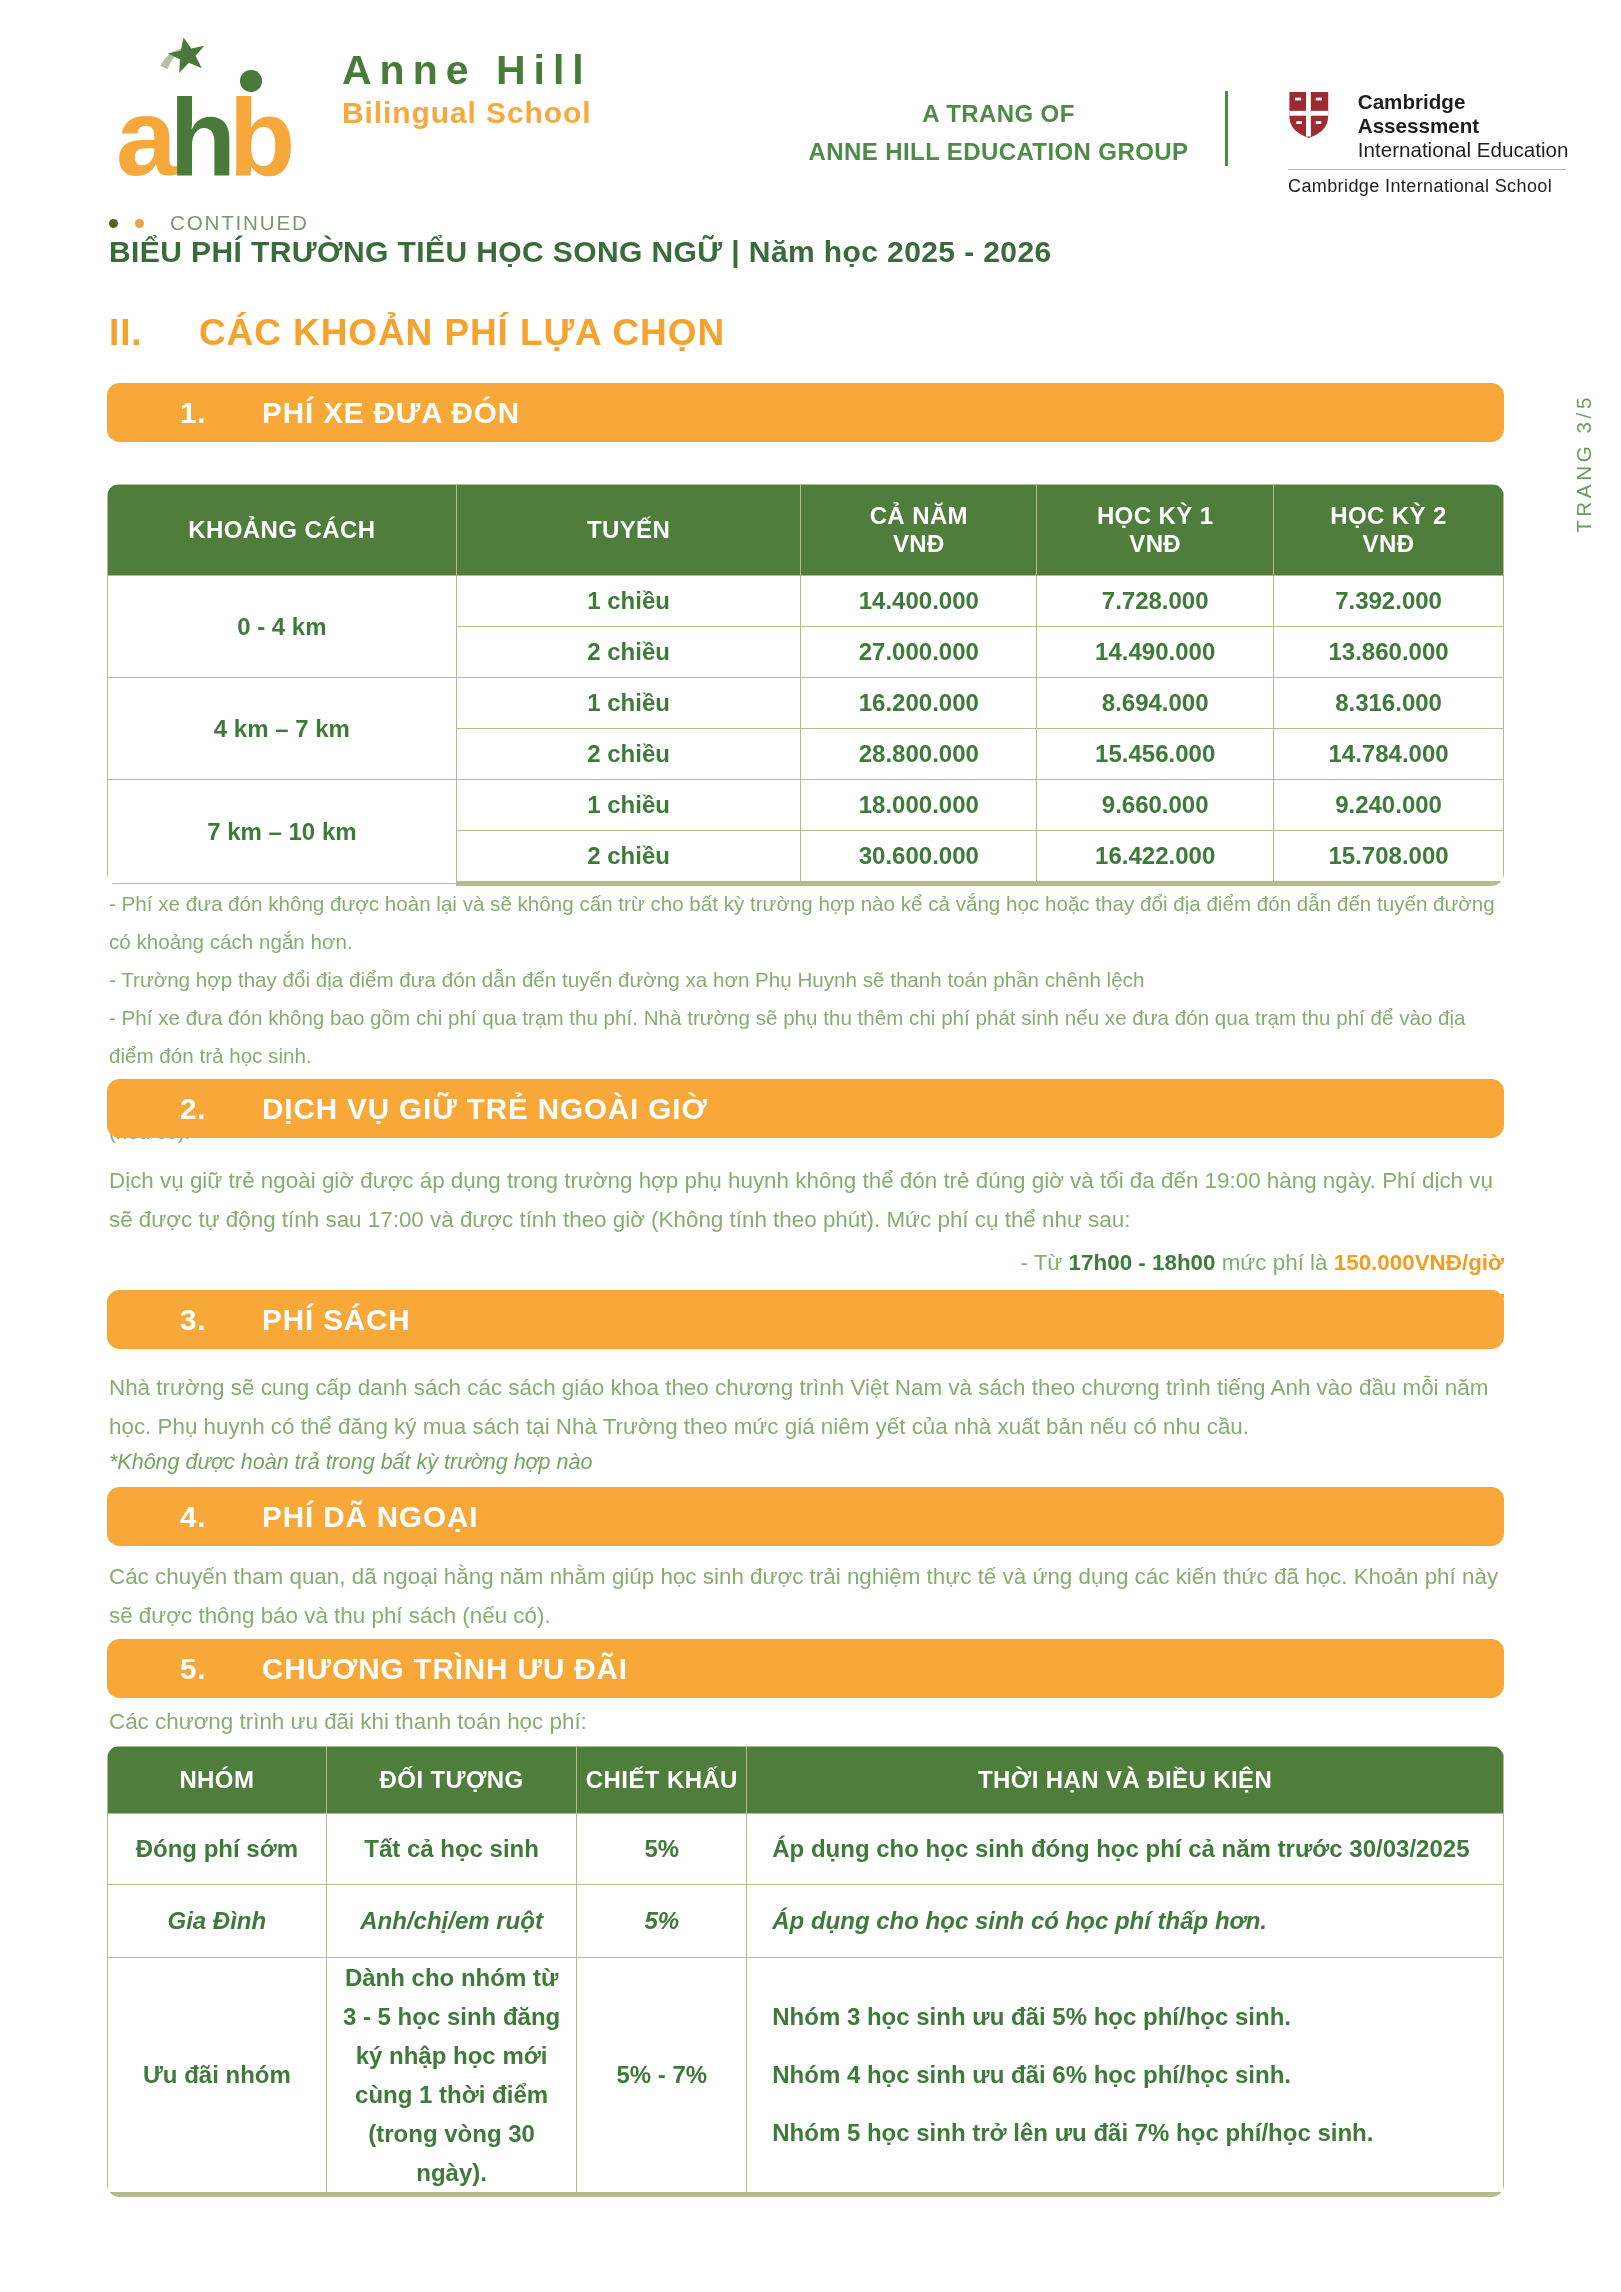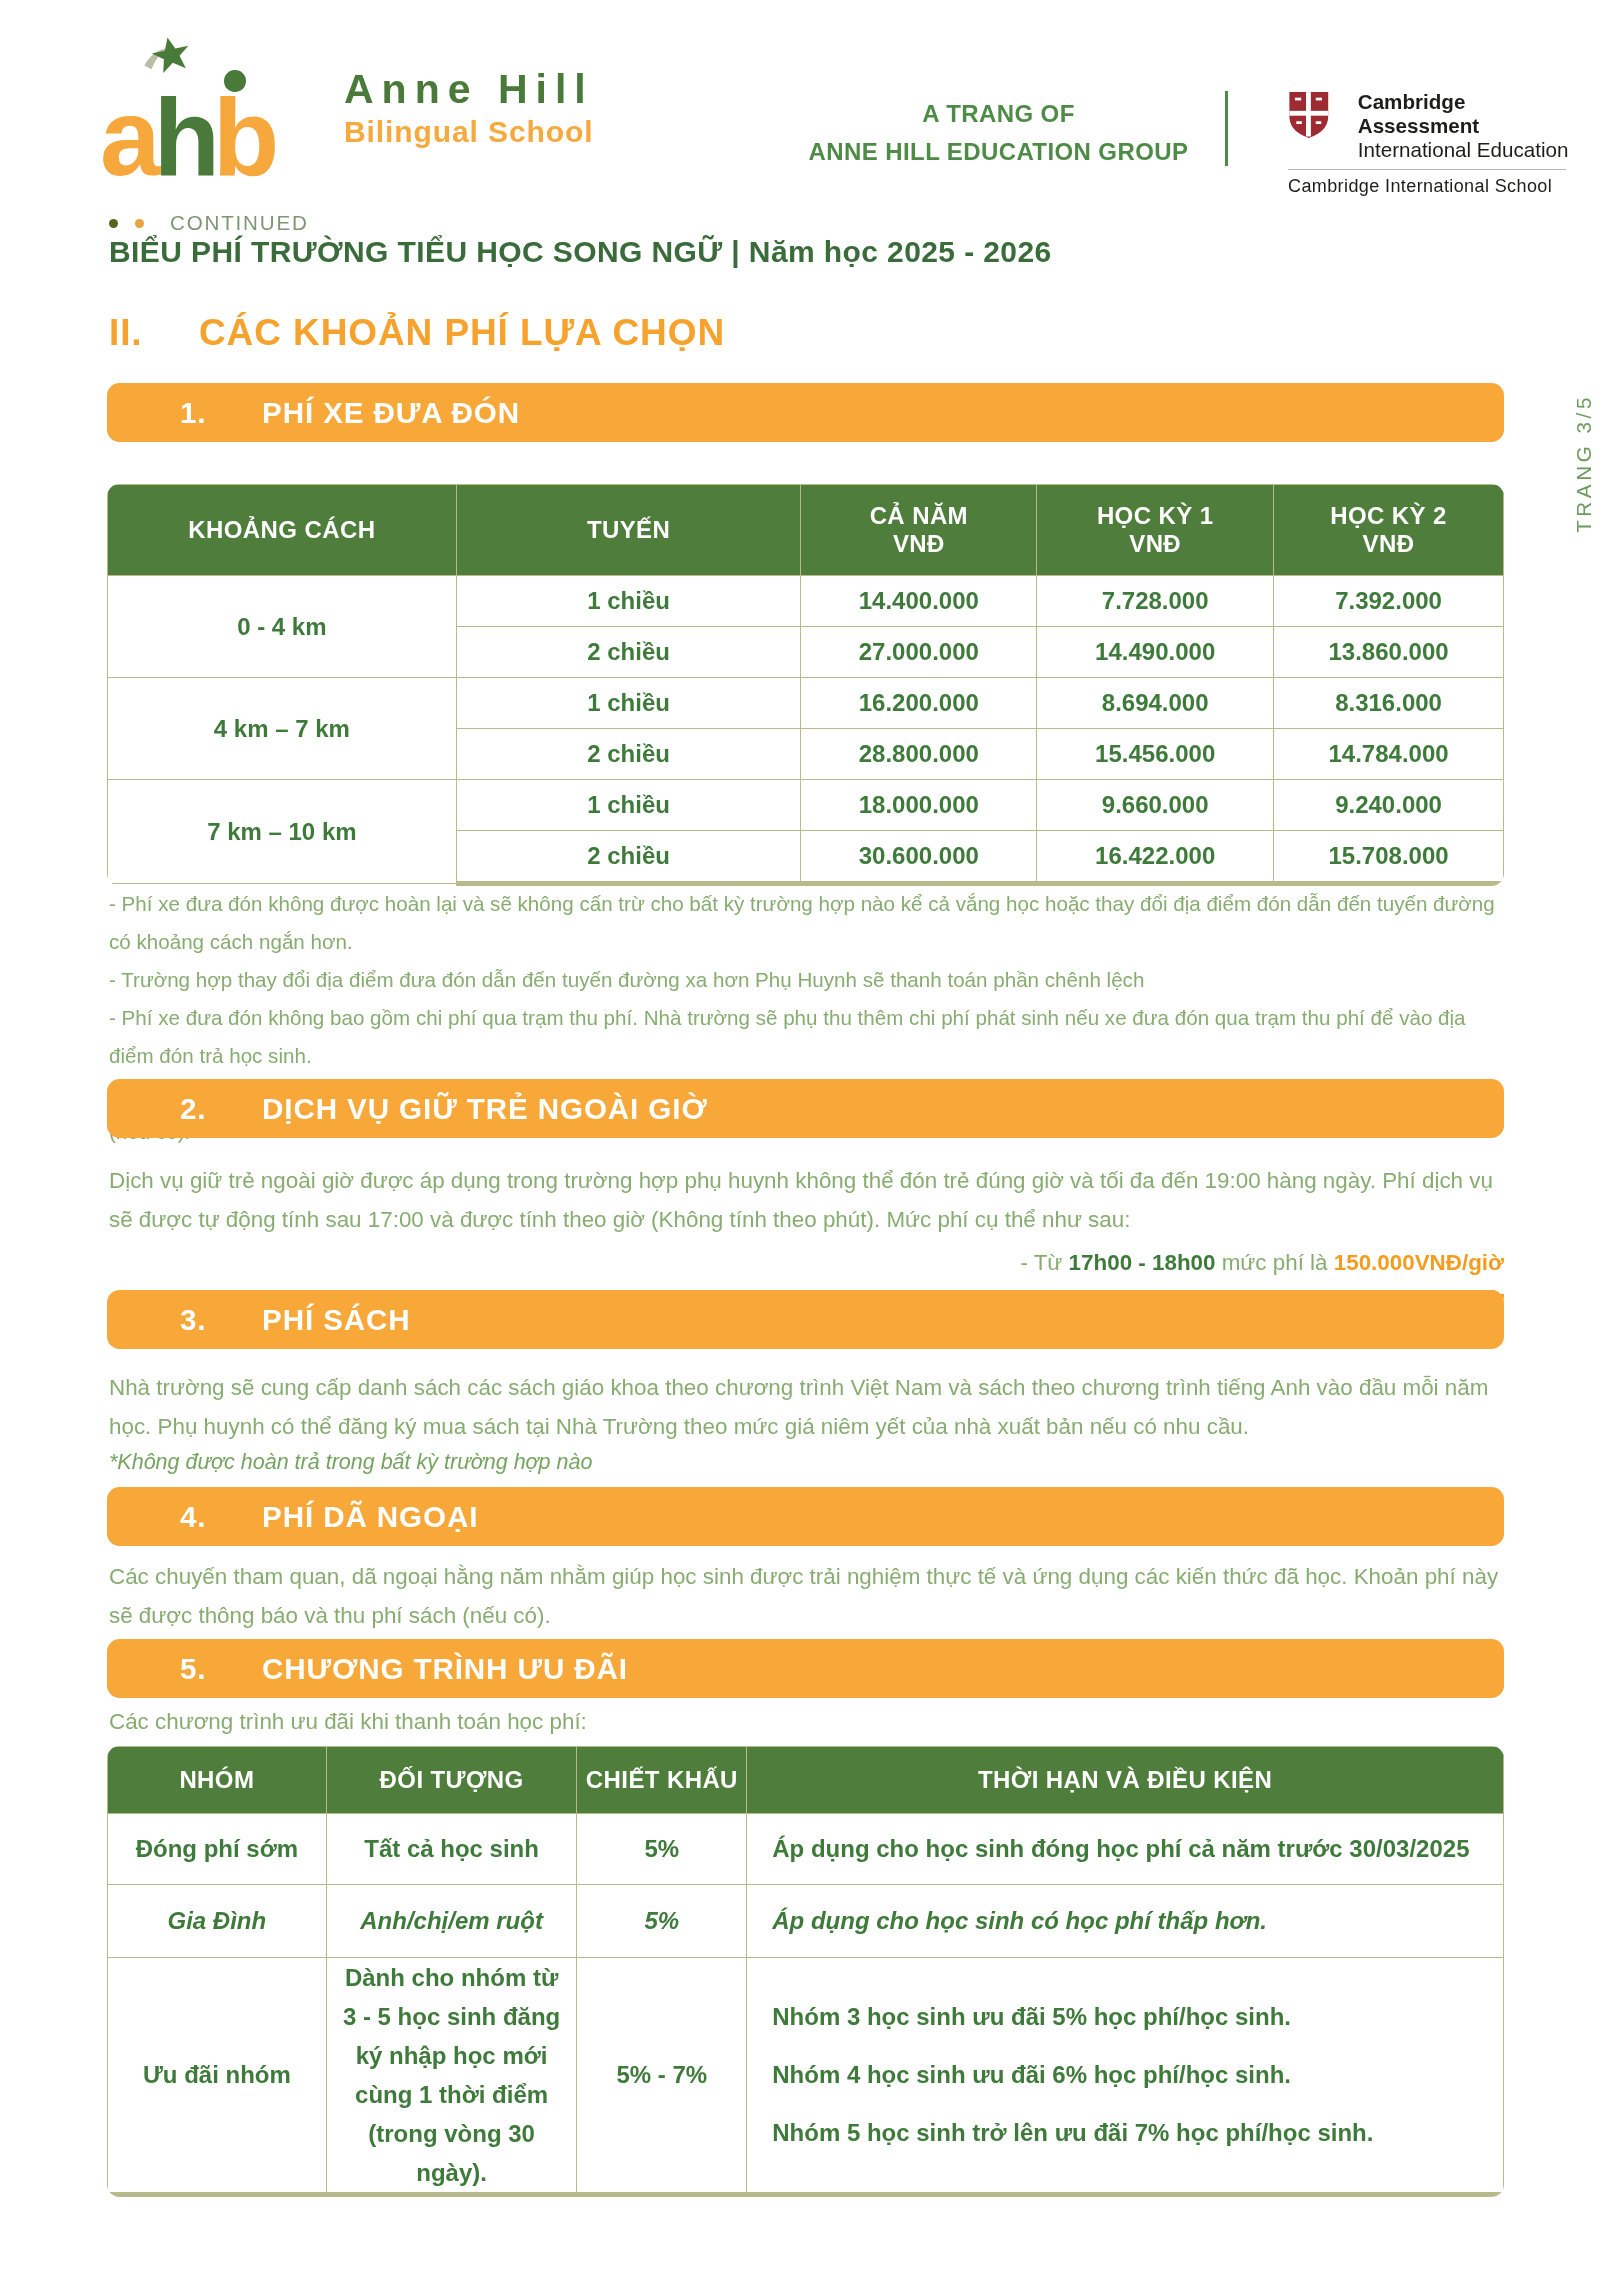--- a/index.html
+++ b/index.html
@@ -1,21 +1,21 @@
 <!DOCTYPE html>
 <html style="font-size:14.3px"><head>
 <meta charset="utf-8">
 <style>
   html,body{margin:0;padding:0;background:#fff;}
   .page{position:relative;width:1621px;height:2293px;background:#ffffff;
         font-family:"Liberation Sans",sans-serif;overflow:hidden;}
   .abs{position:absolute;}
 
   
-  .logo{left:100px;top:47px;display:flex;align-items:center;gap:18px;}
+  .logo{left:116px;top:47px;display:flex;align-items:flex-start;gap:0;}
   .logo-mark{position:relative;width:226px;height:125px;}
   .logo-letters{position:absolute;left:0;bottom:-19.7px;font-weight:bold;
                 font-size:109px;letter-spacing:-7.2px;line-height:1;}
   .l-a{color:#F6A83C;}.l-h{color:#4A7A39;}.l-b{color:#F6A83C;}
   .logo-star{position:absolute;left:39px;top:-12.5px;}
   .logo-head{position:absolute;left:124px;top:23px;width:21.5px;height:21.5px;border-radius:50%;background:#4A7A39;}
   .logo-text{padding-bottom:3.6px;}
   .logo-name{color:#4A7A39;font-weight:bold;font-size:41px;letter-spacing:8px;}
   .logo-sub{color:#F6A93C;font-weight:bold;font-size:30px;letter-spacing:0.9px;margin-top:1.8px;}
 

